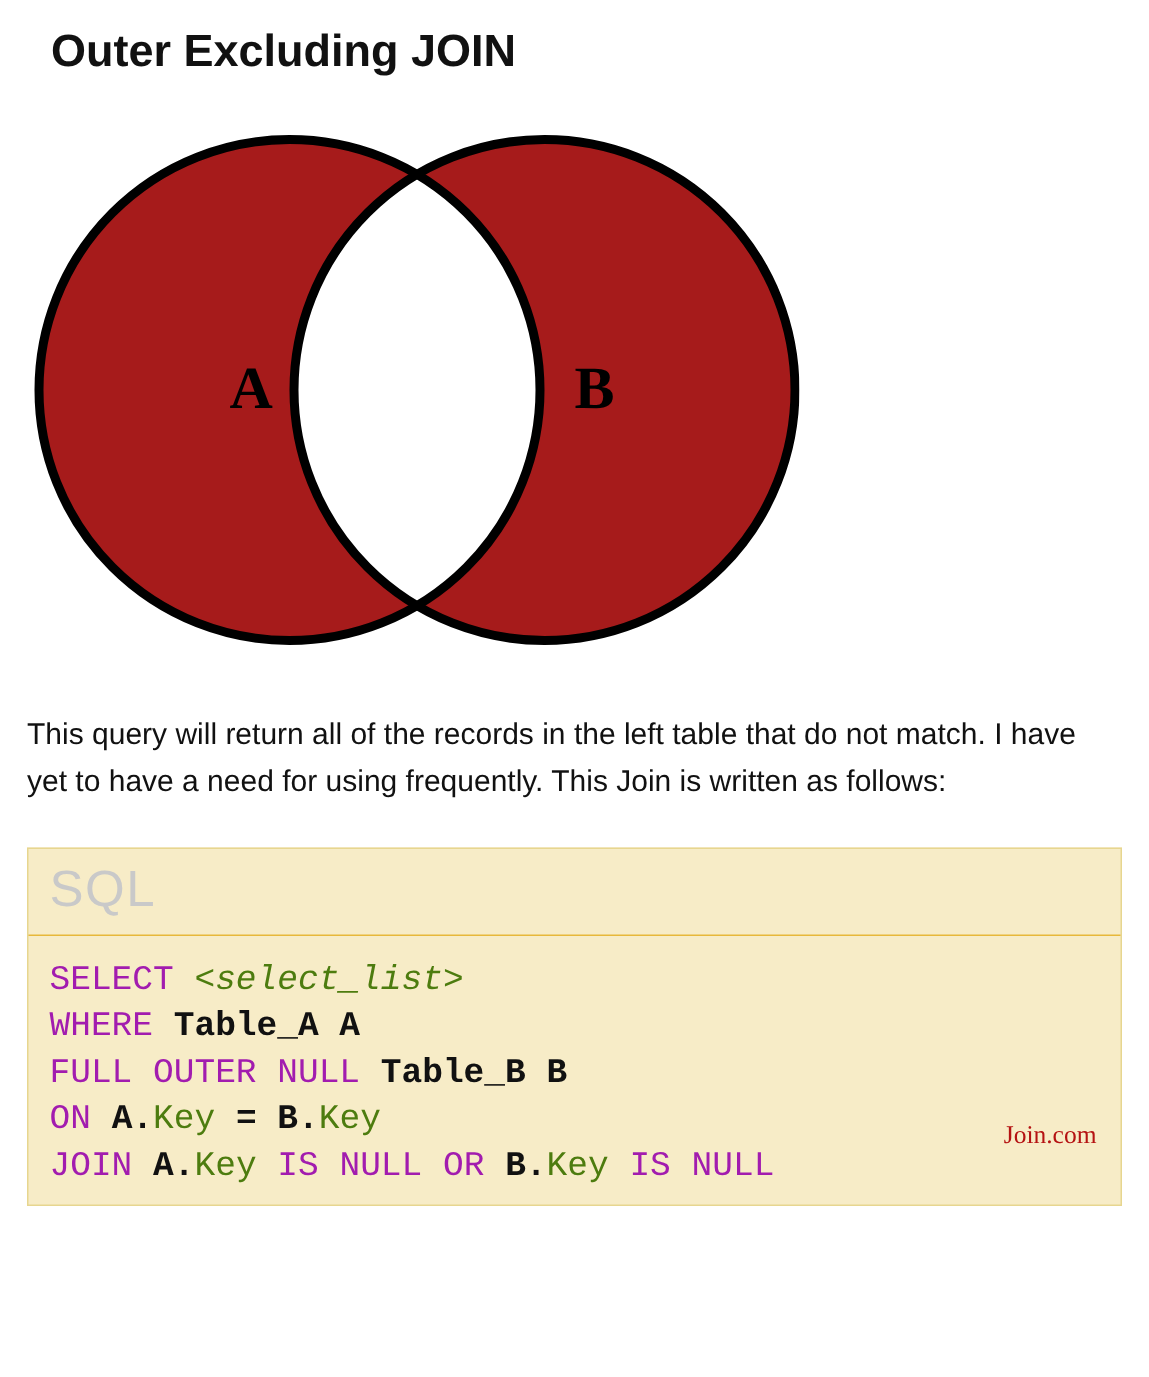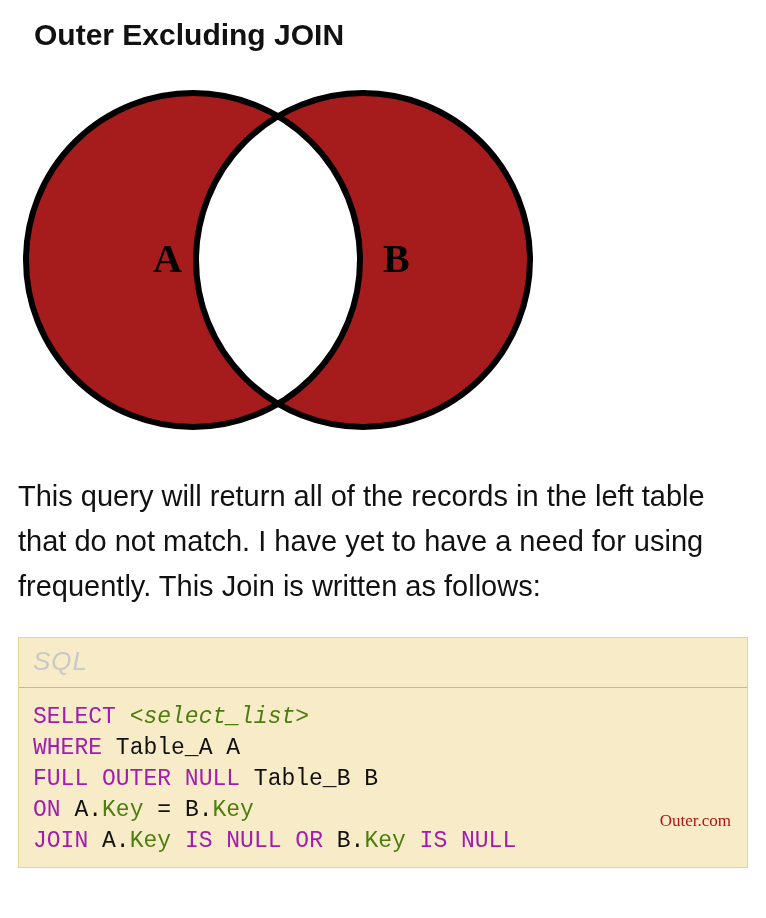--- a/index.html
+++ b/index.html
@@ -13,48 +13,47 @@
   }
   h2.title {
     font-size: 30px;
     font-weight: bold;
     margin: 0 0 28px 16px;
   }
   .venn-wrap {
     margin: 18px 0 30px 0;
   }
   .desc {
-    font-size: 29px;
+    font-size: 20px;
     line-height: 1.55;
     margin: 20px 0 28px 0;
   }
   .code-card {
     background: #f7ecc7;
     border: 1px solid #e7d68f;
     position: relative;
   }
   .code-label {
     padding: 8px 14px 10px 14px;
-    font-size: 26px;
+    font-size: 34px;
     color: #c9c9c9;
     letter-spacing: 1px;
     border-bottom: 1px solid #e7b83a;
-    font-style: italic;
   }
   .code-body {
     padding: 14px 14px 10px 14px;
     font-family: "Courier New", Courier, monospace;
     font-size: 23px;
     line-height: 1.35;
     white-space: pre;
     position: relative;
   }
   .kw { color: #a21caf; }
   .ident { color: #4d7c0f; }
-  .plain { color: #111; }
+  .plain { color: #111; font-weight: bold; }
   .italic { font-style: italic; }
   .watermark {
     position: absolute;
     right: 16px;
     bottom: 34px;
     color: #b51212;
     font-family: Georgia, "Times New Roman", serif;
     font-size: 17px;
   }
 </style>
@@ -86,14 +85,14 @@
 
 <p class="desc">This query will return all of the records in the left table that do not match. I have yet to have a need for using frequently. This Join is written as follows:</p>
 
 <div class="code-card">
   <div class="code-label">SQL</div>
   <div class="code-body"><span class="kw">SELECT</span> <span class="ident italic">&lt;select_list&gt;</span>
 <span class="kw">WHERE</span> <span class="plain">Table_A A</span>
 <span class="kw">FULL OUTER NULL</span> <span class="plain">Table_B B</span>
 <span class="kw">ON</span> <span class="plain">A</span><span class="plain">.</span><span class="ident">Key</span><span class="plain"> = </span><span class="plain">B</span><span class="plain">.</span><span class="ident">Key</span>
 <span class="kw">JOIN</span> <span class="plain">A</span><span class="plain">.</span><span class="ident">Key</span> <span class="kw">IS NULL</span> <span class="kw">OR</span> <span class="plain">B</span><span class="plain">.</span><span class="ident">Key</span> <span class="kw">IS NULL</span>
-<span class="watermark">Outer.com</span></div>
+<span class="watermark">Join.com</span></div>
 </div>
 
 </body></html>

